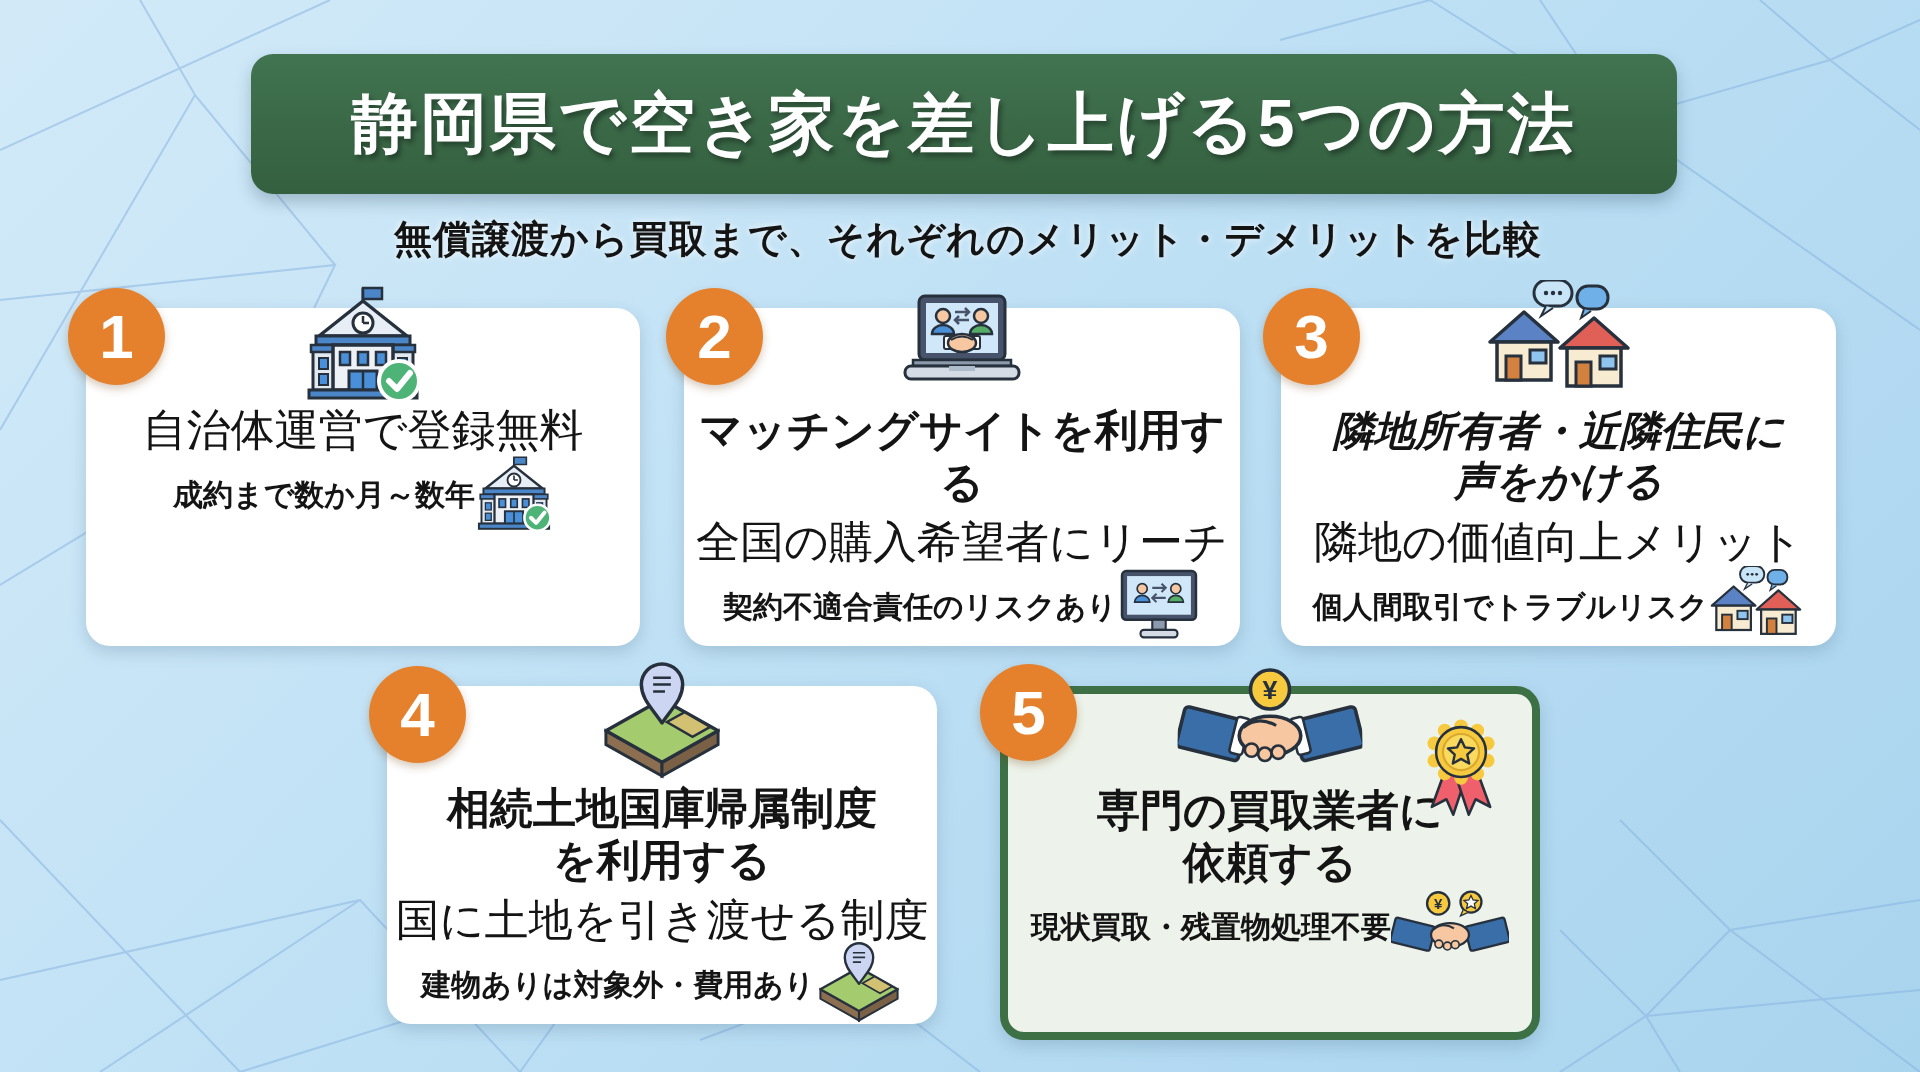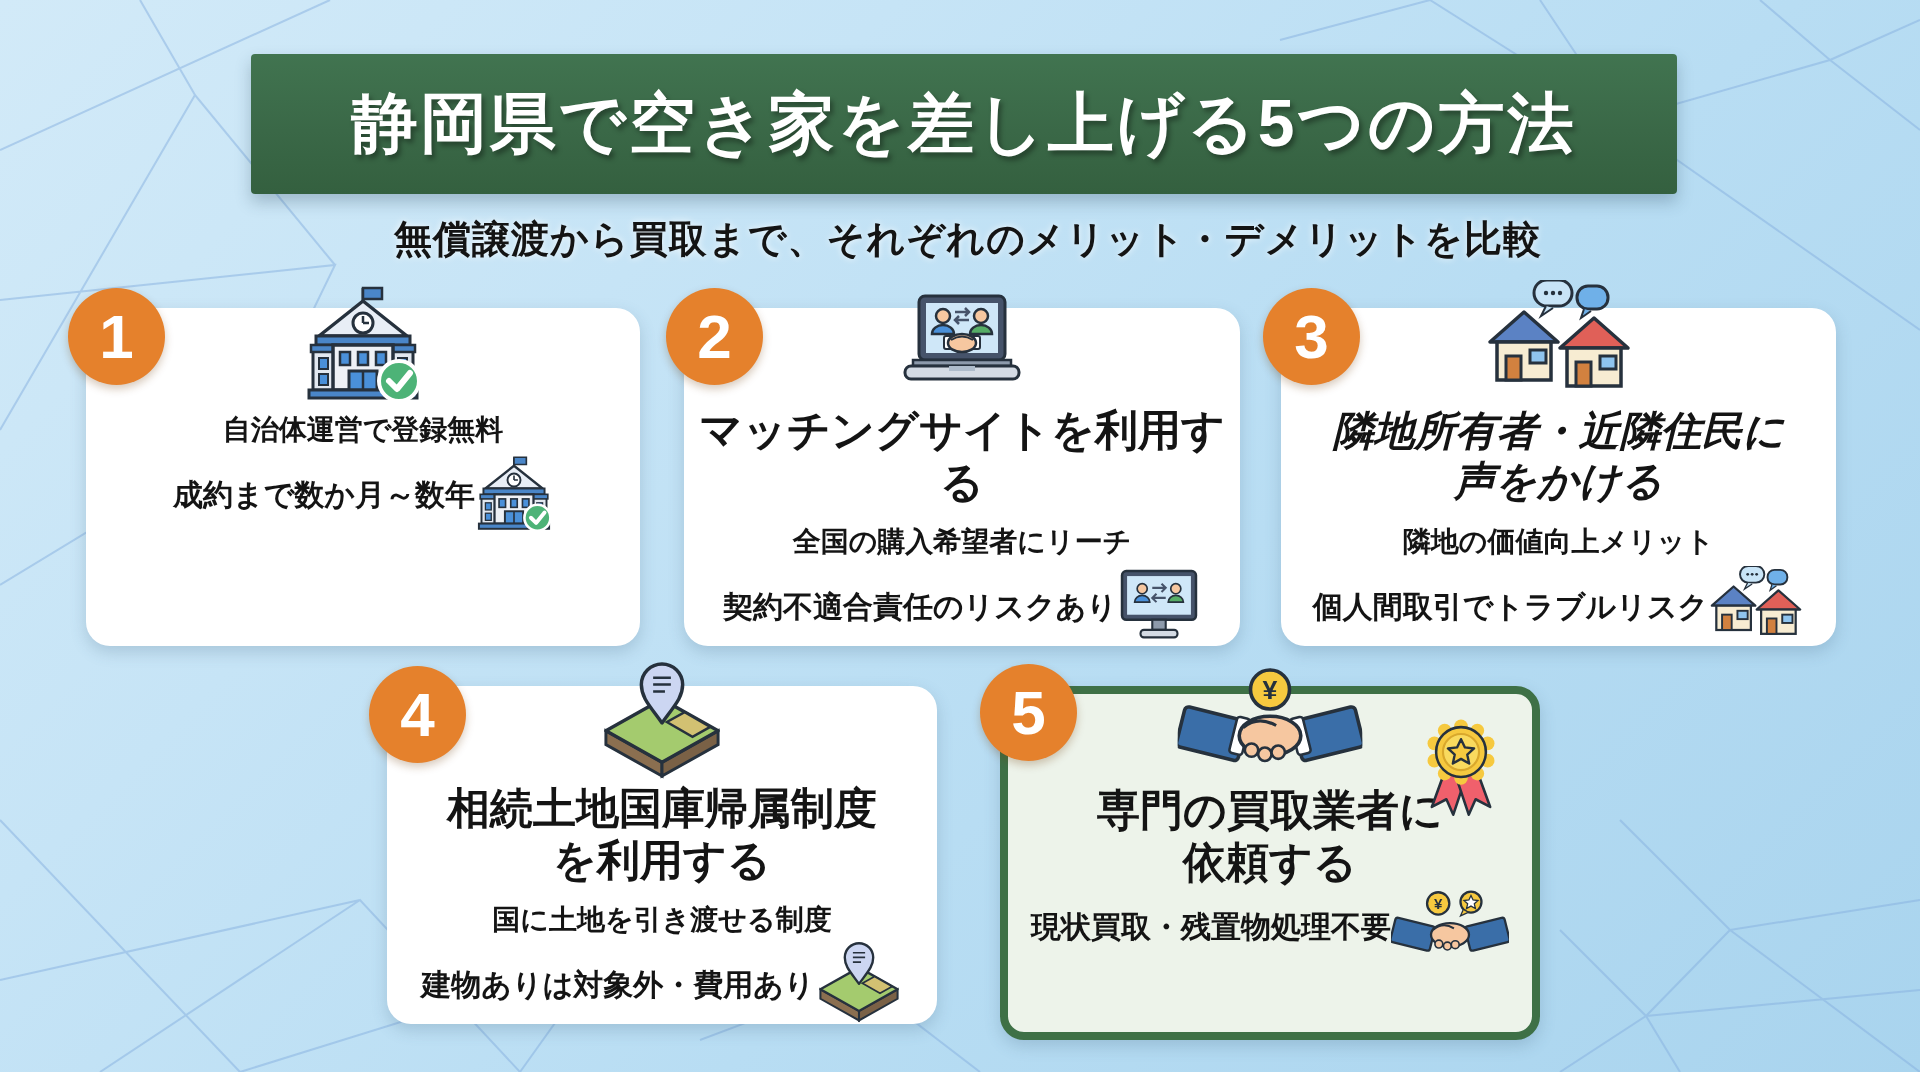--- a/index.html
+++ b/index.html
@@ -5,21 +5,21 @@
   html,body{margin:0;padding:0;}
   .stage{
     position:relative;width:1920px;height:1072px;overflow:hidden;
     background:linear-gradient(135deg,#d2eaf8 0%,#c6e4f6 30%,#b8ddf3 60%,#a9d4ee 100%);
     font-family:"Liberation Sans","DejaVu Sans",sans-serif;color:#141414;
   }
   .mesh{position:absolute;inset:0;z-index:0;}
   .banner{
     position:absolute;left:251px;top:54px;width:1426px;height:140px;z-index:2;
     background:linear-gradient(180deg,#417450 0%,#3a6847 55%,#34603f 100%);
-    border-radius:4px;display:flex;align-items:center;justify-content:center;
+    border-radius:22px;display:flex;align-items:center;justify-content:center;
     box-shadow:0 8px 16px rgba(40,70,90,.28);
   }
   .banner-text{
     color:#ffffff;font-size:66px;font-weight:800;letter-spacing:3px;white-space:nowrap;
     text-shadow:3px 4px 5px rgba(0,0,0,.35);
   }
   .subtitle{
     position:absolute;left:8px;top:214px;width:100%;z-index:2;text-align:center;
     font-size:38px;font-weight:800;letter-spacing:1px;
     text-shadow:0 0 7px rgba(255,255,255,.85);
@@ -47,21 +47,21 @@
     position:absolute;inset:0;display:flex;flex-direction:column;align-items:center;
     padding-top:92px;box-sizing:border-box;
   }
   .card.highlight .content{padding-top:86px;}
   .title-slot{
     height:112px;display:flex;align-items:center;justify-content:center;text-align:center;
     font-size:43px;font-weight:800;line-height:1.22;white-space:pre-line;letter-spacing:0px;
   }
   #card-3 .title-slot{font-size:41px;font-style:italic;}
   .merit-slot{height:60px;display:flex;align-items:center;justify-content:center;
-    font-size:28px;font-weight:700;}
+    font-size:44px;font-weight:400;}
   .demerit-row{height:74px;display:flex;align-items:flex-end;justify-content:center;
     gap:0;font-size:30px;font-weight:700;}
   .demerit-text{padding-bottom:18px;white-space:nowrap;}
   .mini-icon{line-height:0;}
 </style>
 </head>
 <body>
 
 <svg width="0" height="0" style="position:absolute" aria-hidden="true">
   <defs>

